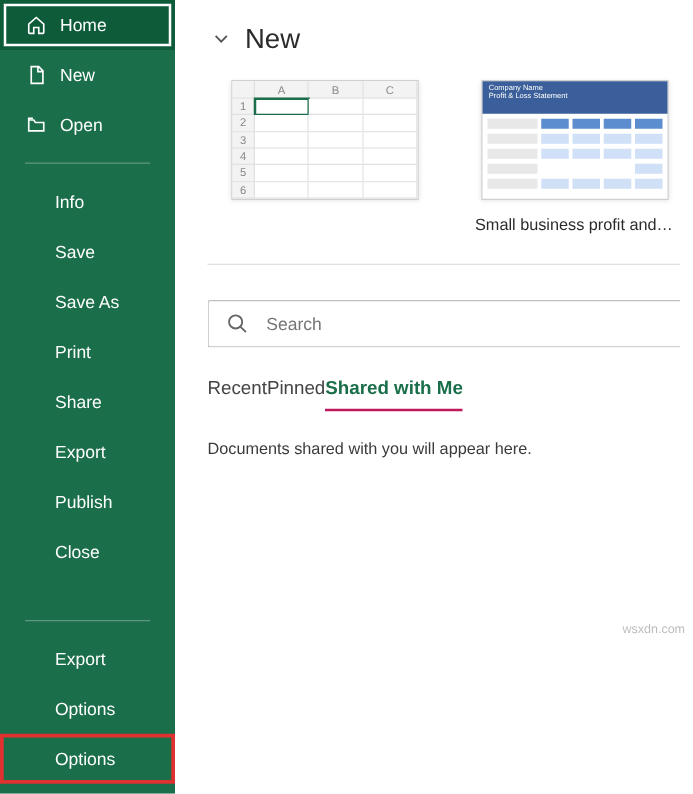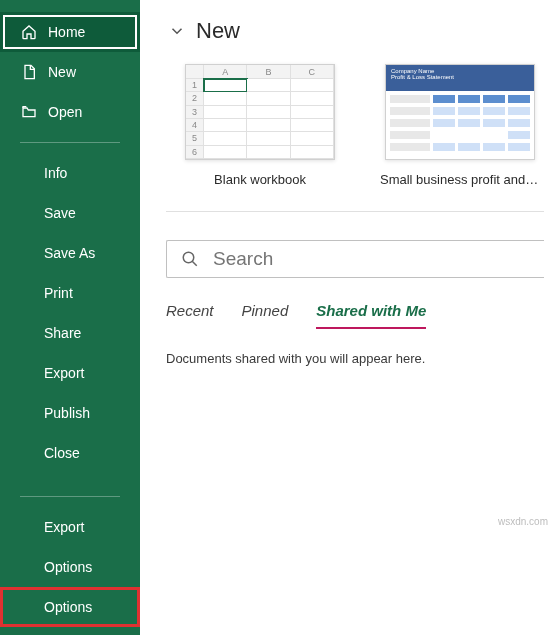--- a/index.html
+++ b/index.html
@@ -1,17 +1,17 @@
 <!DOCTYPE html>
 <html><head>
 <meta charset="utf-8">
 <style>
   * { box-sizing: border-box; margin: 0; padding: 0; font-family: "Segoe UI", sans-serif; }
   body { width: 554px; height: 635px; overflow: hidden; display: flex; background: #fff; }
-  .sidebar { width: 140px; height: 635px; background: #1a6e49; color: #fff; display: flex; flex-direction: column; padding-top: 12px; }
+  .sidebar { width: 140px; height: 635px; background: #1a6e49; color: #fff; display: flex; flex-direction: column; padding-top: 0; }
   .nav-top, .nav-mid, .nav-bottom { display: flex; flex-direction: column; }
   .nav-item { display: flex; align-items: center; height: 40px; padding-left: 20px; font-size: 14px; cursor: pointer; }
   .nav-item.selected { outline: 2px solid #fff; outline-offset: -5px; background: #0e5b3a; }
   .nav-item .icon { width: 18px; height: 18px; margin-right: 10px; display: inline-flex; align-items: center; justify-content: center; }
   .nav-item.no-icon { padding-left: 44px; }
   .divider { height: 1px; background: rgba(255,255,255,0.3); margin: 10px 20px 10px 20px; }
   .nav-bottom { margin-top: auto; margin-bottom: 8px; }
   .highlight-red { outline: 3px solid #e03131; outline-offset: -3px; align-items: center; }
   .main { flex: 1; padding: 18px 0 0 0; display: flex; flex-direction: column; }
   .main-inner { padding-left: 26px; padding-right: 10px; }
@@ -29,26 +29,26 @@
   .pl-top { height: 26px; background: #3a5f9a; color: #fff; font-size: 6px; padding: 3px 5px; }
   .pl-row { display: flex; gap: 3px; margin: 4px 4px 0 4px; }
   .pl-label { width: 40px; height: 8px; background: #e8e8e8; }
   .pl-cell { flex:1; height: 8px; }
   .pl-cell.b { background: #5c8ecf; }
   .pl-cell.l { background: #cfe0f7; }
   .template-label { font-size: 13px; color: #2b2b2b; margin-top: 12px; text-align: center; white-space: nowrap; overflow: hidden; text-overflow: ellipsis; width: 160px; }
   .rule { height: 1px; background: #e0e0e0; margin: 0 0 28px 0; }
   .search { display: flex; align-items: center; height: 38px; border: 1px solid #c0c0c0; border-right: none; border-radius: 2px 0 0 2px; padding-left: 14px; margin-bottom: 24px; }
   .search-icon { width: 18px; height: 18px; margin-right: 14px; color: #666; }
-  .search input { border: none; outline: none; font-size: 19px; flex: 1; color: #333; background: transparent; }
-  .tabs { display: flex; gap: 28px; font-size: 15px; color: #444; margin-bottom: 22px; font-style: italic; }
+  .search input { border: none; outline: none; font-size: 14px; flex: 1; color: #333; background: transparent; }
+  .tabs { display: flex; font-size: 15px; color: #444; margin-bottom: 22px; }
   .tab { padding-bottom: 8px; cursor: pointer; }
   .tab.active { color: #1a6e49; font-weight: 600; border-bottom: 2px solid #be185d; }
   .empty { font-size: 13px; color: #3a3a3a; }
-  .watermark { position: absolute; right: 6px; bottom: 108px; font-size: 10px; color: #bdbdbd; }
+  .watermark { position: absolute; right: 6px; bottom: 126px; font-size: 10px; color: #bdbdbd; }
   svg { display: block; }
 </style>
 </head>
 <body>
 
 <div class="sidebar">
   <div class="nav-top">
     <div class="nav-item selected">
       <span class="icon">
         <svg viewBox="0 0 24 24" width="16" height="16" fill="none" stroke="#fff" stroke-width="2">
@@ -153,21 +153,20 @@
             <div></div>
           <div class="hdr">5</div>
             <div></div>
             <div></div>
             <div></div>
           <div class="hdr">6</div>
             <div></div>
             <div></div>
             <div></div>
         </div>
-        <div class="template-label">Blank workbook</div>
       </div>
 
       <div class="template">
         <div class="thumb thumb-pl">
           <div class="pl-top">
             <div>Company Name</div>
             <div>Profit &amp; Loss Statement</div>
           </div>
           <div class="pl-row">
               <div class="pl-label"></div>

